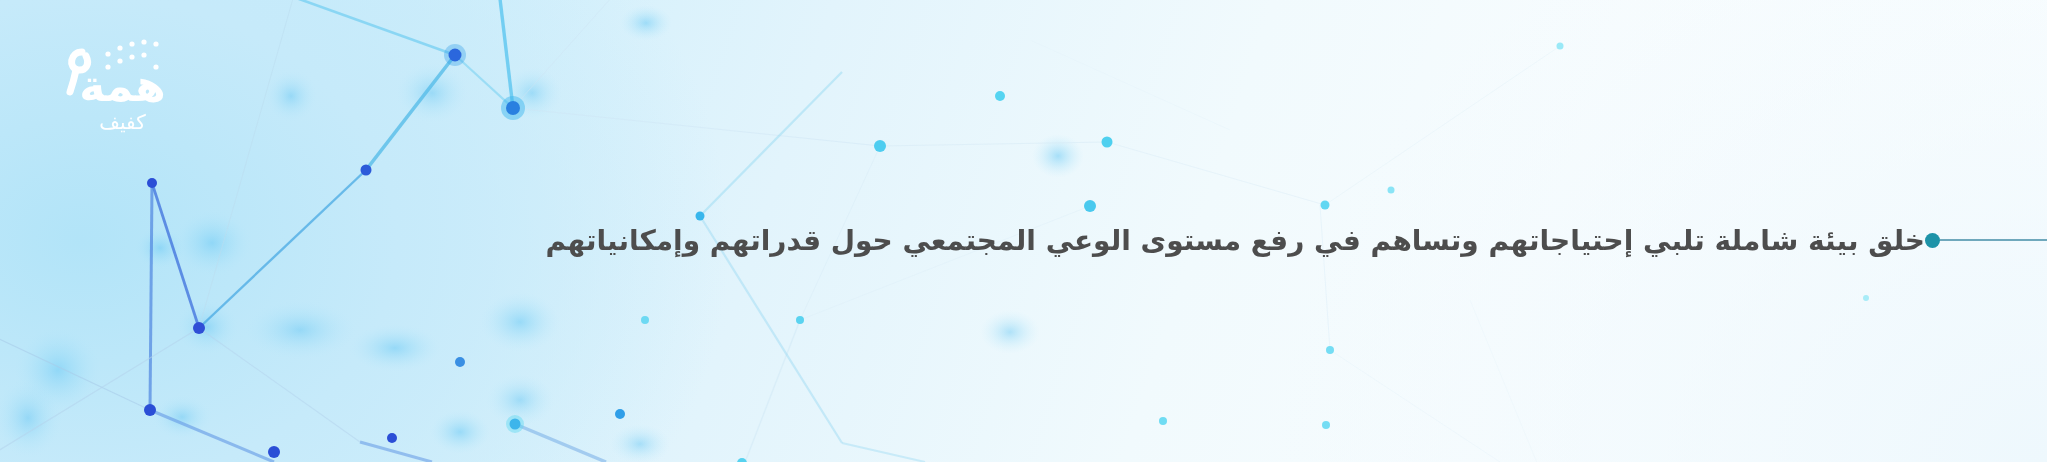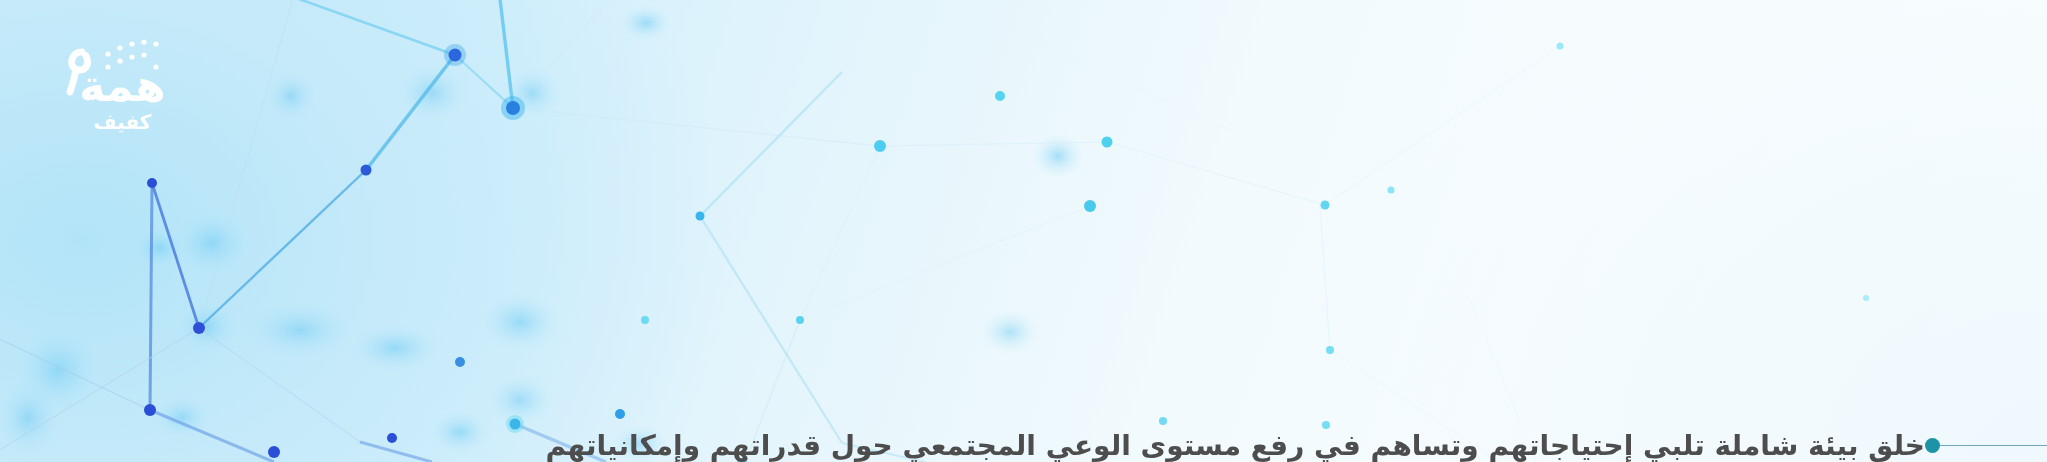--- a/index.html
+++ b/index.html
@@ -28,21 +28,21 @@
   #logo {
     position:absolute; left:20px; top:22px;
     width:200px; height:145px;
   }
 
   
   .rows {
     position:absolute;
     right:0; top:0;
     width:100%; height:100%;
-    display:flex; flex-direction:row;
+    display:flex; flex-direction:column;
     justify-content:center;
     align-items:flex-end;
     gap:38px;
     padding-top:18px;
   }
 
   .row {
     display:flex;
     flex-direction:row;
     align-items:center;
@@ -204,21 +204,21 @@
     <g fill="none" stroke="#ffffff">
       <path d="M 62 30 C 50 30 48 46 58 48 C 66 49 70 42 66 34" stroke-width="7" stroke-linecap="round"></path>
       <path d="M 56 48 C 54 58 52 64 50 70" stroke-width="7" stroke-linecap="round"></path>
     </g>
   </svg>
 
   <div style="position:absolute;left:20px;top:50px;width:205px;height:90px;
               direction:rtl;text-align:center;pointer-events:none;">
     <div style="font-family:'DejaVu Sans',sans-serif;font-size:44px;font-weight:bold;
                 color:#ffffff;line-height:72px;">همة</div>
-    <div style="font-family:'DejaVu Sans',sans-serif;font-size:20px;font-weight:bold;
+    <div style="font-family:'DejaVu Sans',sans-serif;font-size:20px;font-weight:normal;
                 color:#ffffff;line-height:20px;margin-top:-10px;">كفيف</div>
   </div>
 
   <div class="rows">
 
     <div class="row">
       <span class="row-text">خلق بيئة شاملة تلبي إحتياجاتهم وتساهم في رفع مستوى الوعي المجتمعي حول قدراتهم وإمكانياتهم</span>
       <span class="bullet-wrap">
         <span class="bullet-dot"></span>
         <span class="bullet-line"></span>

